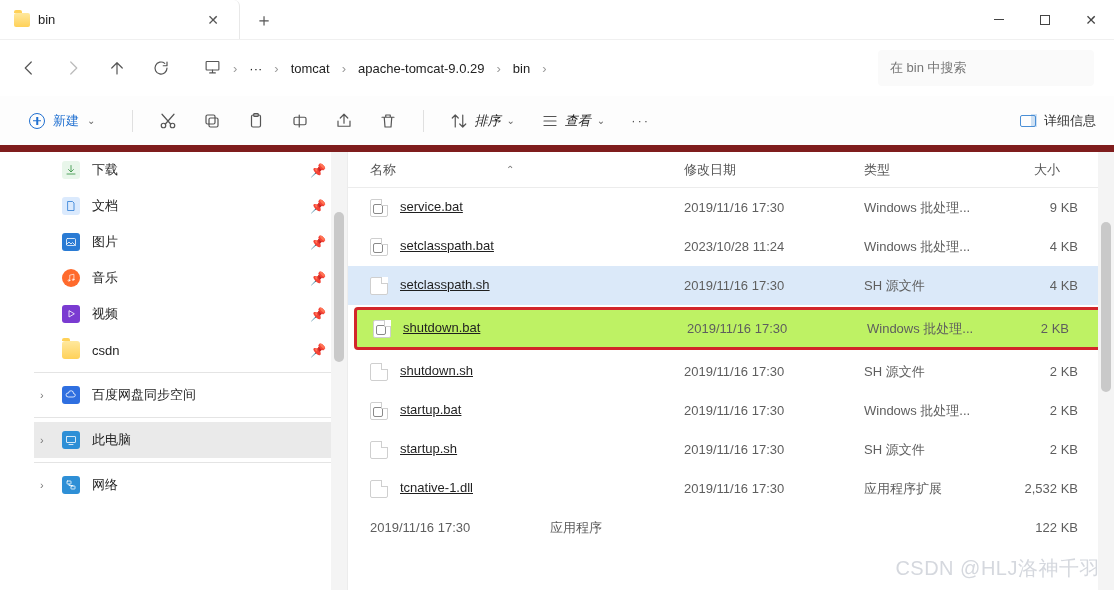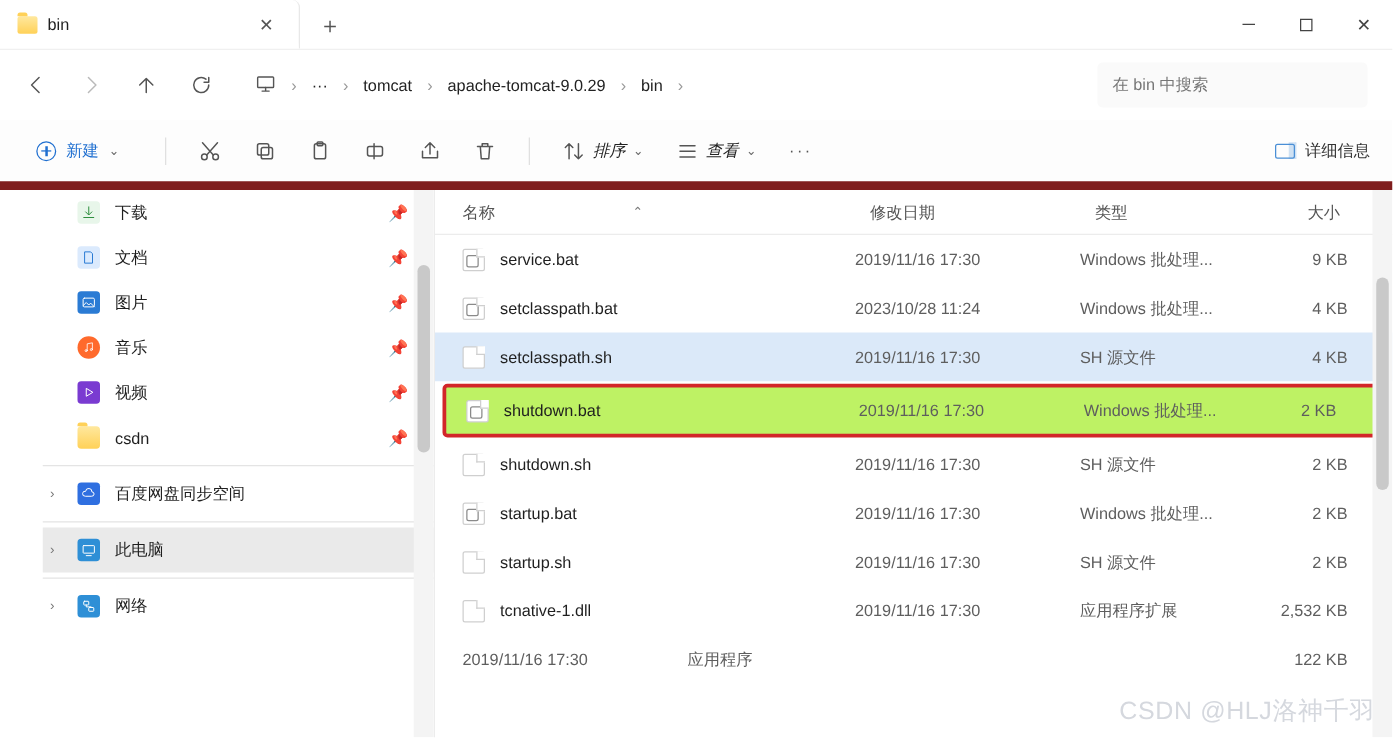--- a/index.html
+++ b/index.html
@@ -59,30 +59,30 @@
   .ic-baidu  { background:#2f6fe0; } .ic-baidu svg{color:#fff;}
   .ic-pc     { background:#2e8fd6; } .ic-pc svg{color:#fff;}
   .ic-net    { background:#2e8fd6; } .ic-net svg{color:#fff;}
   .srow .label { flex:1; }
   .side-vscroll { position:absolute; right:0; top:0; width:16px; height:100%; background:#f4f4f4; }
   .side-vscroll .thumb { position:absolute; left:3px; top:60px; width:10px; height:150px; background:#c9c9c9; border-radius:5px; }
   
   .filepane { flex:1; position:relative; overflow:hidden; }
   .tablehdr { display:flex; align-items:center; height:36px; border-bottom:1px solid #ececec; color:#555; padding-left:22px; }
   .col-name { width:314px; display:flex; align-items:center; gap:110px; }
-  .col-date { width:180px;margin-left:12px; }
+  .col-date { width:180px; }
   .col-type { width:148px; }
   .col-size { flex:1;margin-left:22px; }
   .sort-caret { font-size:10px; color:#777; }
   .rows { }
   .row { display:flex; align-items:center; height:39px; padding-left:22px; position:relative; }
   .row.sel { background:#dbe9f9; }
   .row.annot { border:3px solid #d2262a; border-radius:4px; margin:2px 6px; padding-left:16px; height:43px; }
   .row.focus { background:#bef264; }
-  .row .fname { width:314px; display:flex; align-items:center; gap:12px; }
+  .row .fname { width:314px; display:flex; align-items:flex-start; gap:12px;text-decoration:underline; }
   .row .date  { width:180px; color:#5e5e5e; }
   .row .type  { width:148px; color:#5e5e5e; white-space:nowrap; overflow:hidden; text-overflow:ellipsis; }
   .row .size  { flex:1; color:#5e5e5e; text-align:right; padding-right:36px; }
   .ficon { width:18px; height:18px; border:1px solid #cfcfcf; border-radius:2px; position:relative; background:#fff; flex-shrink:0; }
   .ficon::after{content:"";position:absolute;right:-1px;top:-1px;width:6px;height:6px;background:#fff;border-left:1px solid #cfcfcf;border-bottom:1px solid #cfcfcf;}
   .ficon.bat::before{content:"";position:absolute;left:2px;bottom:2px;width:8px;height:8px;border:1px solid #8a8a8a;border-radius:2px;}
   .ficon.exe { background:linear-gradient(#ffd480,#ff8a2a); }
   .filepane .vscroll { position:absolute; right:0; top:0; width:16px; height:100%; background:#f4f4f4; }
   .filepane .vscroll .thumb { position:absolute; left:3px; top:70px; width:10px; height:170px; background:#c9c9c9; border-radius:5px; }
   .watermark { position:absolute; right:14px; bottom:8px; color:#d5d8de; font-size:20px; letter-spacing:.5px; pointer-events:none; }

